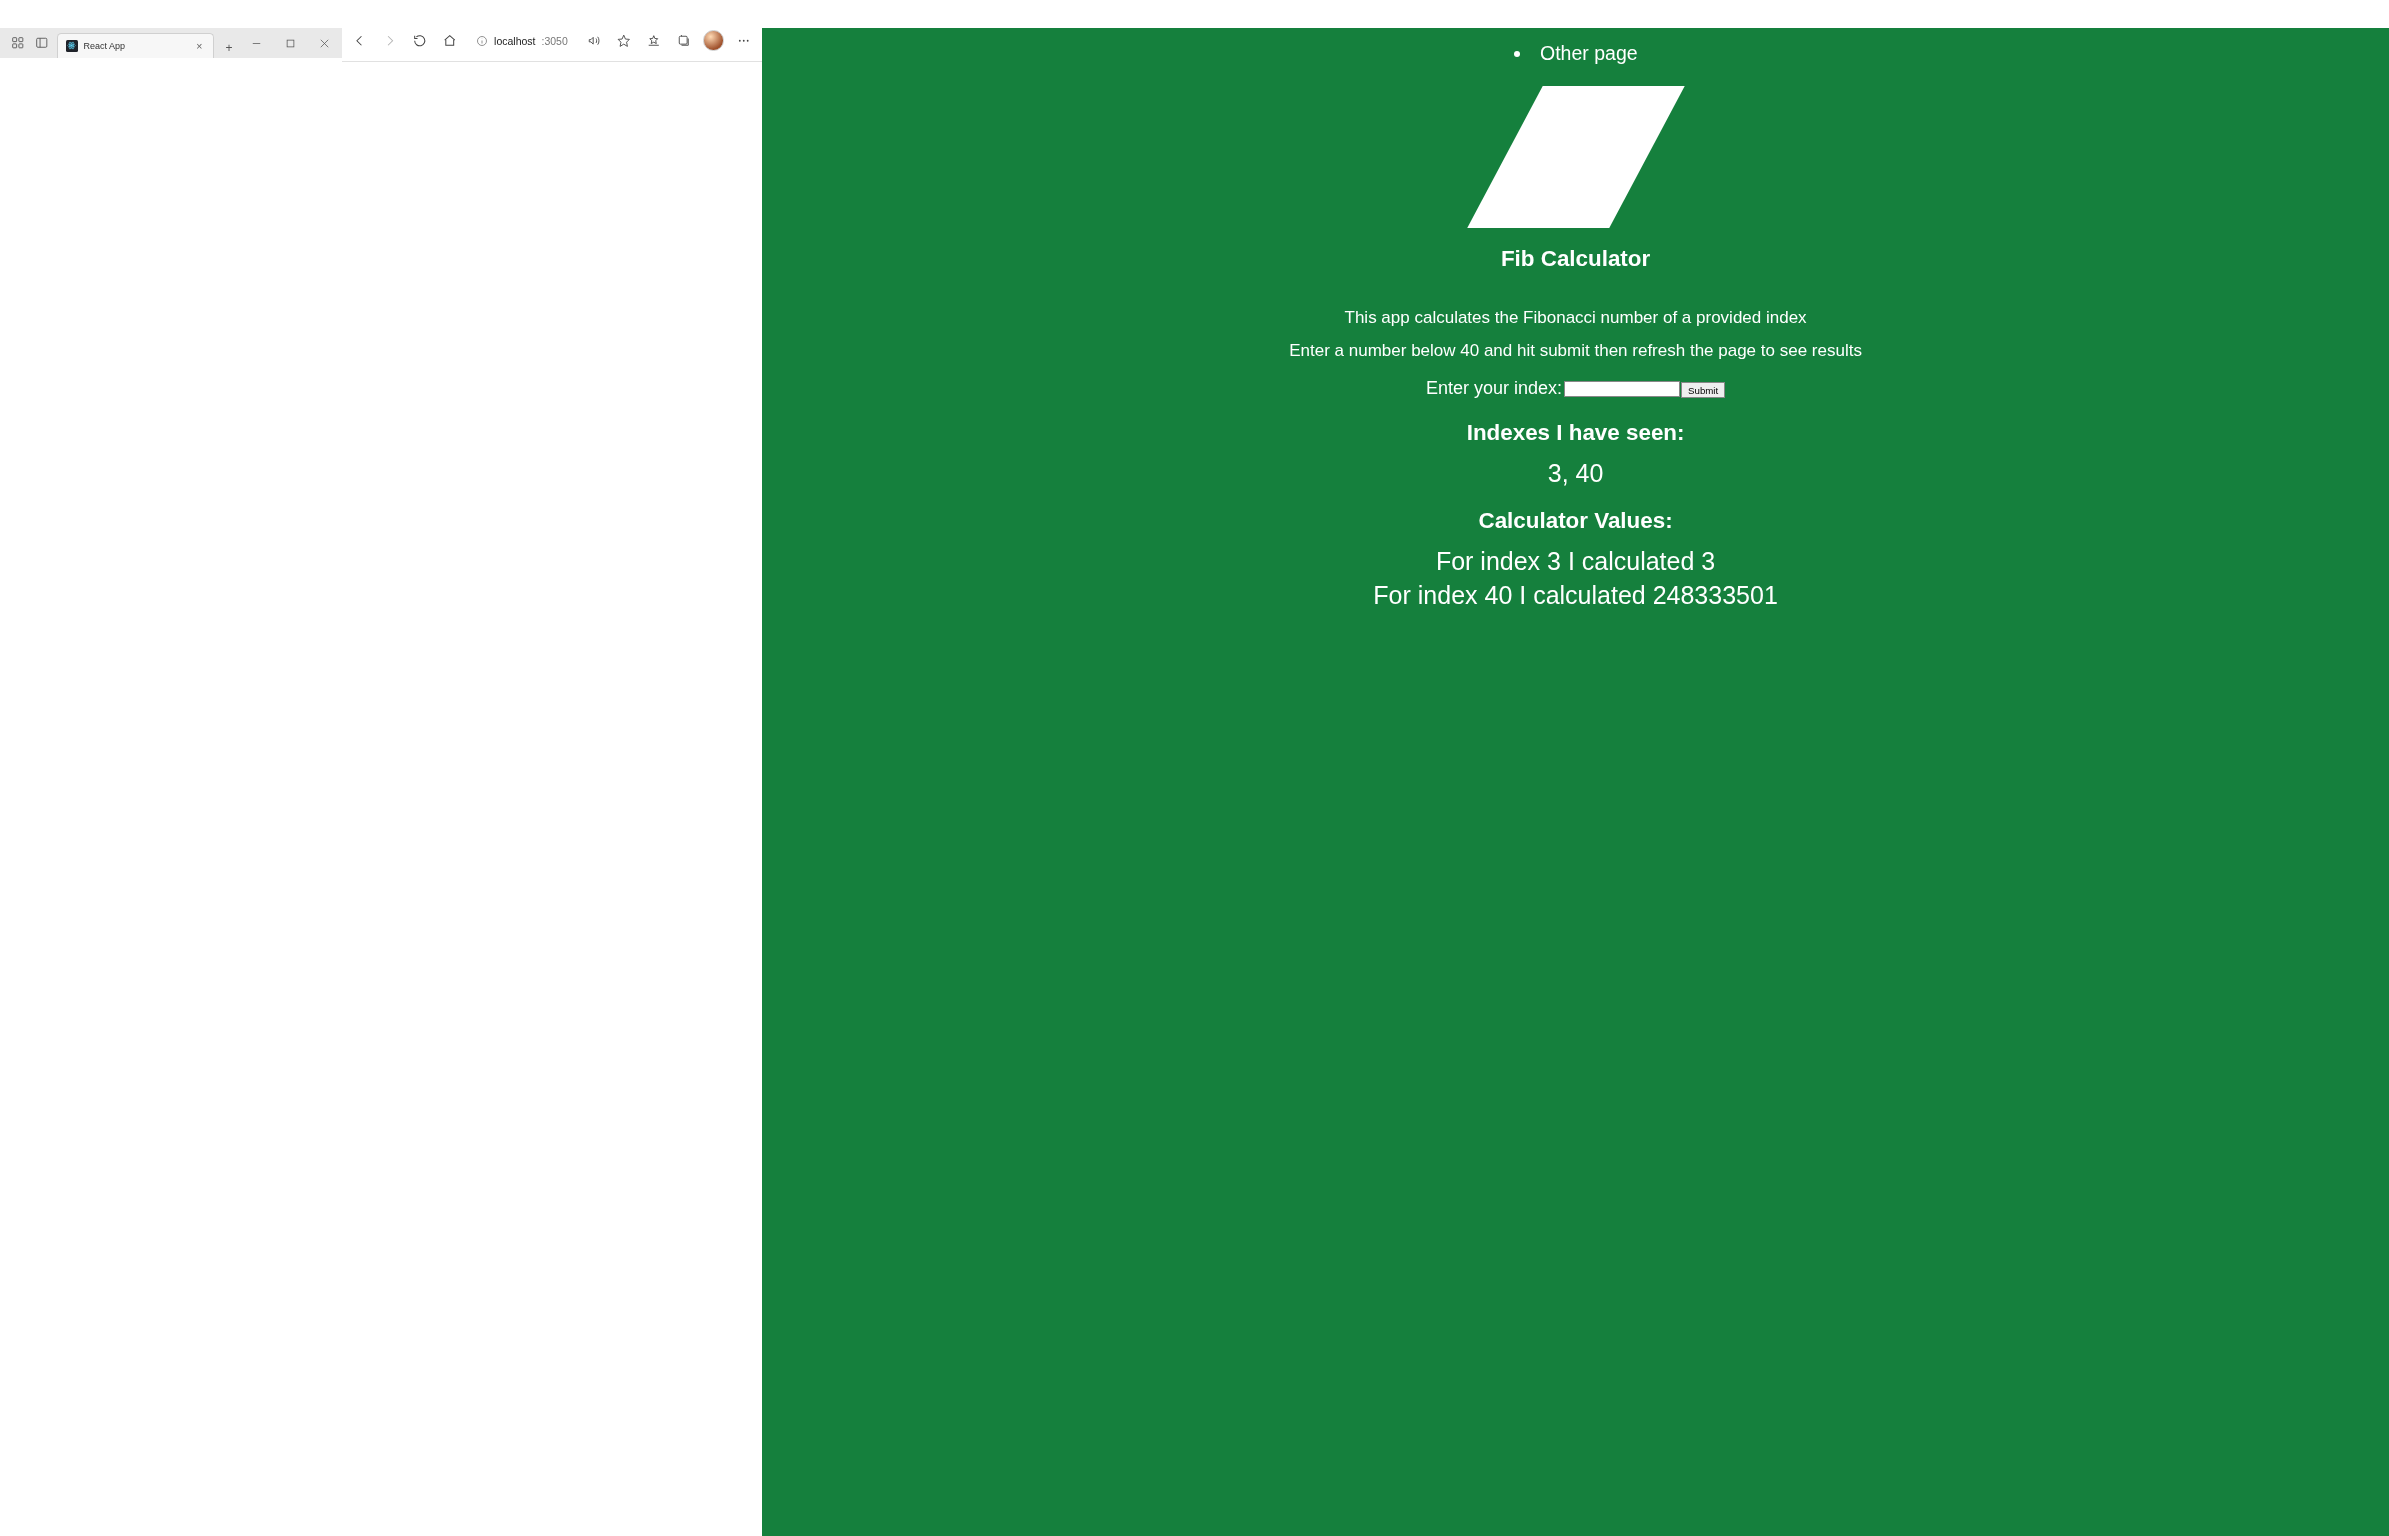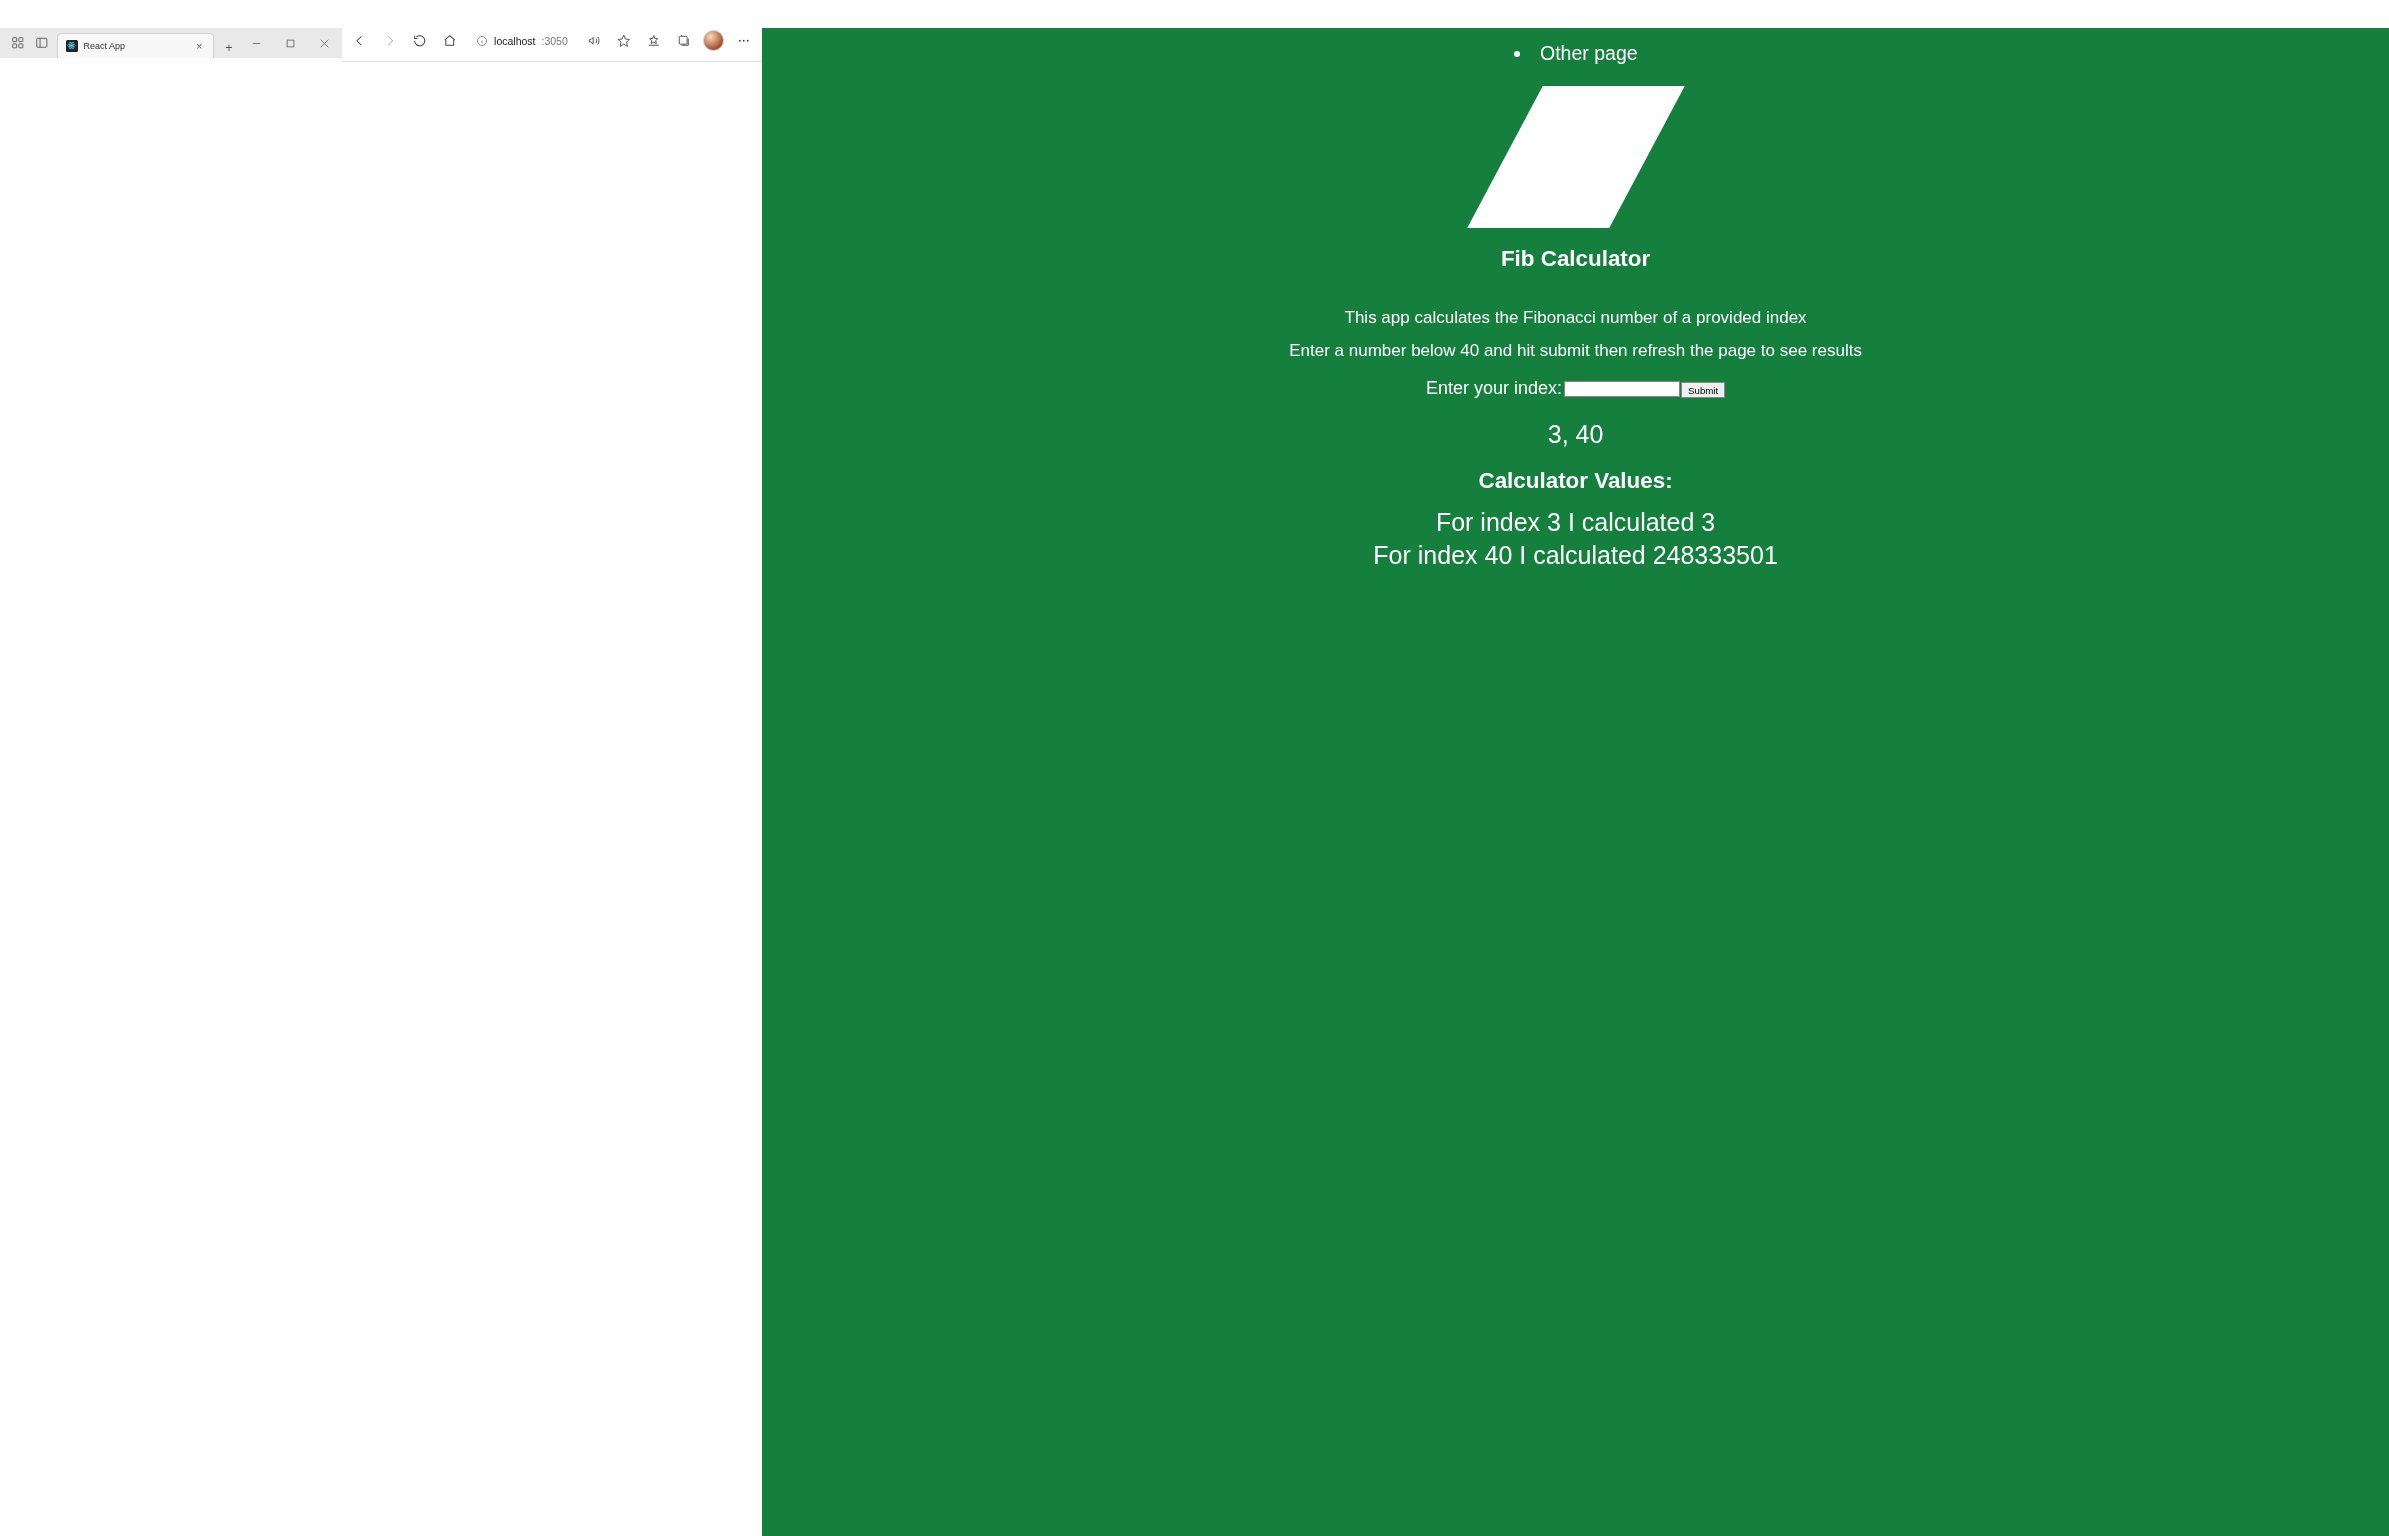--- a/index.html
+++ b/index.html
@@ -200,20 +200,21 @@
 
       <h2 class="title">Fib Calculator</h2>
 
       <p class="lead">This app calculates the Fibonacci number of a provided index</p>
       <p class="lead">Enter a number below 40 and hit submit then refresh the page to see results</p>
 
       <div class="form-row">
         <span>Enter your index:</span><input type="text" value="" style=""><button>Submit</button>
       </div>
 
+      <h3 class="sec">Indexes I have seen:</h3>
       <p class="vals">3, 40</p>
 
       <h3 class="sec">Calculator Values:</h3>
       <p class="vals">For index 3 I calculated 3</p>
       <p class="vals">For index 40 I calculated 248333501</p>
     </div>
   </div>
 </div>
 
 

